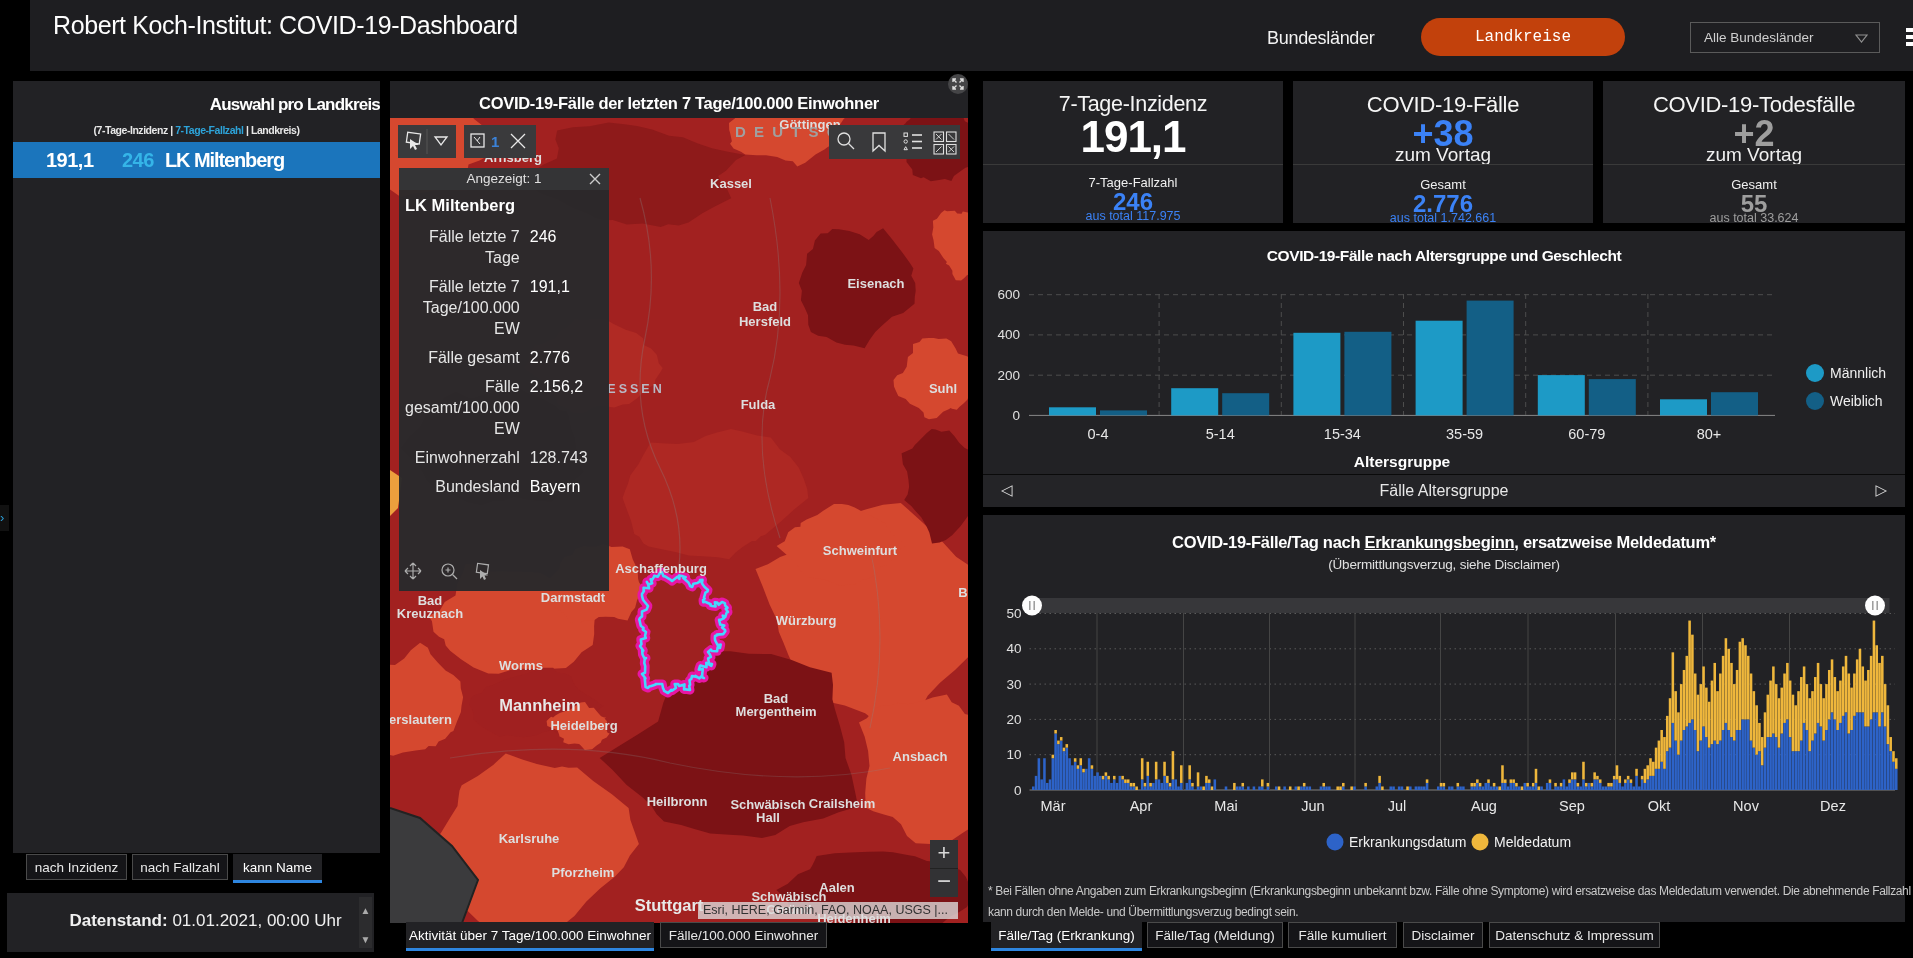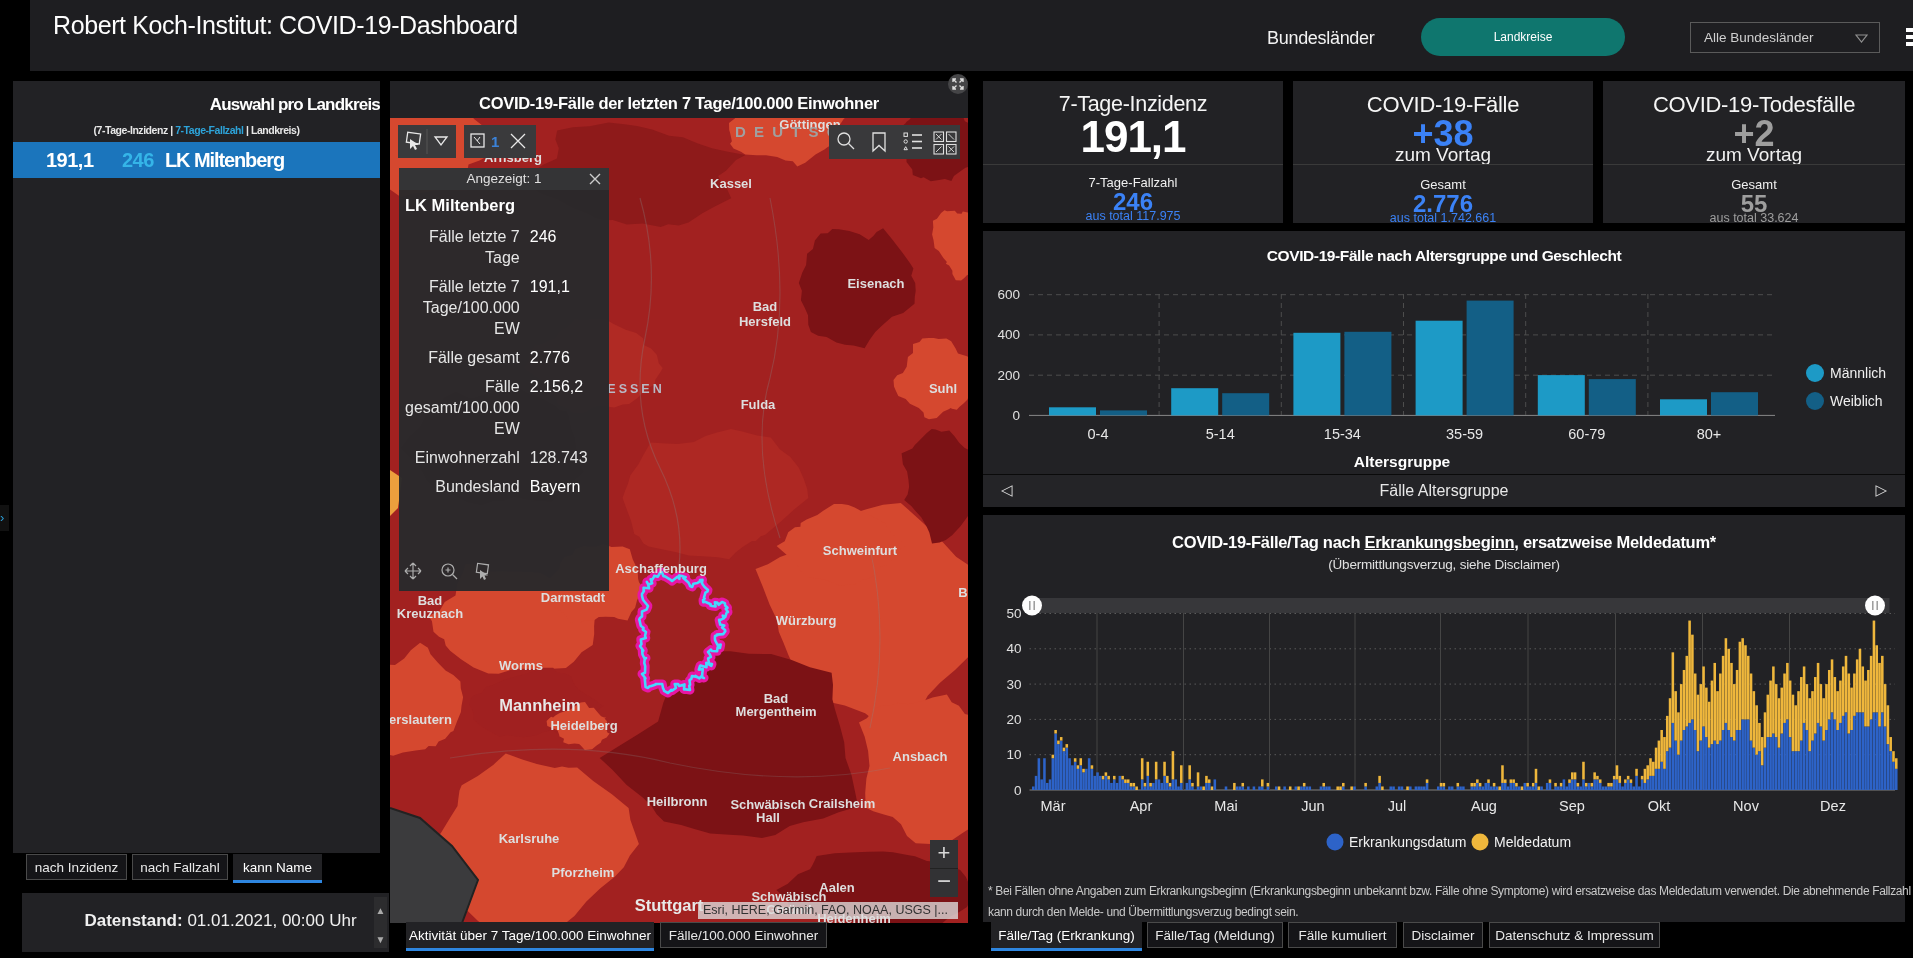--- a/index.html
+++ b/index.html
@@ -12,21 +12,21 @@
   .tab { position:absolute; background:#151518; border:1px solid #4a4a4a; color:#e8e8e8;
     font-size:13.5px; display:flex; align-items:center; justify-content:center; white-space:nowrap; }
   .tab.sel { background:#222225; border:none; border-bottom:3px solid #2e86e0; color:#fff; }
 </style>
 </head>
 <body>
 
 <div class="abs" style="left:0;top:0;width:1913px;height:71px;background:#1e1e21;margin-left:30px;">
   <div class="abs" style="left:23px;top:11px;font-size:25px;letter-spacing:-0.4px;color:#fdfdfd;">Robert Koch-Institut: COVID-19-Dashboard</div>
   <div class="abs" style="left:1237px;top:28px;font-size:18px;letter-spacing:-0.3px;color:#f2f2f2;">Bundesländer</div>
-  <div class="abs" style="left:1391px;top:18px;width:204px;height:38px;background:#0f766e;border-radius:19px;color:#fff;font-size:12px;display:flex;align-items:center;justify-content:center;">Landkreise</div>
+  <div class="abs" style="left:1391px;top:18px;width:204px;height:38px;background:#c2410c;border-radius:19px;color:#fff;font-size:16px;display:flex;align-items:center;justify-content:center;font-family:Liberation Mono, monospace;">Landkreise</div>
   <div class="abs" style="left:1660px;top:22px;width:190px;height:31px;border:1px solid #5a5a5a;color:#cfcfcf;font-size:13.5px;display:flex;align-items:center;padding-left:13px;">Alle Bundesländer
     <svg class="abs" style="right:11px;top:11px;" width="13" height="9">
         <path d="M1 1 L12 1 L6.5 8 Z" fill="none" stroke="#909090" stroke-width="1.2"></path>
       </svg>
   </div>
   <div class="abs" style="left:1876px;top:28px;width:21px;height:18px;">
     <div style="height:4px;background:#fff;margin-bottom:3px;"></div>
     <div style="height:4px;background:#fff;margin-bottom:3px;"></div>
     <div style="height:4px;background:#fff;"></div>
   </div>
@@ -39,21 +39,21 @@
     <span class="abs" style="left:33px;top:7px;">191,1</span>
     <span class="abs" style="left:109px;top:7px;color:#35b5e8;">246</span>
     <span class="abs" style="left:152px;top:7px;letter-spacing:-1.1px;">LK Miltenberg</span>
   </div>
 </div>
 
 <div class="tab" style="left:26px;top:854px;width:101px;height:26px;">nach Inzidenz</div>
 <div class="tab" style="left:132px;top:854px;width:96px;height:26px;">nach Fallzahl</div>
 <div class="tab sel" style="left:233px;top:854px;width:89px;height:29px;">kann Name</div>
 
-<div class="panel" style="left:22px;top:893px;width:367px;height:59px;">
+<div class="panel" style="left:7px;top:893px;width:367px;height:59px;">
   <div style="text-align:center;padding-top:18px;padding-left:30px;font-size:17px;color:#f0f0f0;"><b>Datenstand:</b> 01.01.2021, 00:00 Uhr</div>
   <div class="abs" style="right:2px;top:4px;width:13px;height:51px;background:#2c2c2e;color:#aaa;font-size:10px;text-align:center;">
     <div style="margin-top:8px;">▲</div>
     <div style="margin-top:18px;">▼</div>
   </div>
 </div>
 
 <div class="abs" style="left:0;top:505px;width:9px;height:26px;background:#111;color:#2d9fd8;font-size:13px;line-height:26px;">›</div>
 
 <div class="panel" style="left:390px;top:81px;width:578px;height:842px;">

